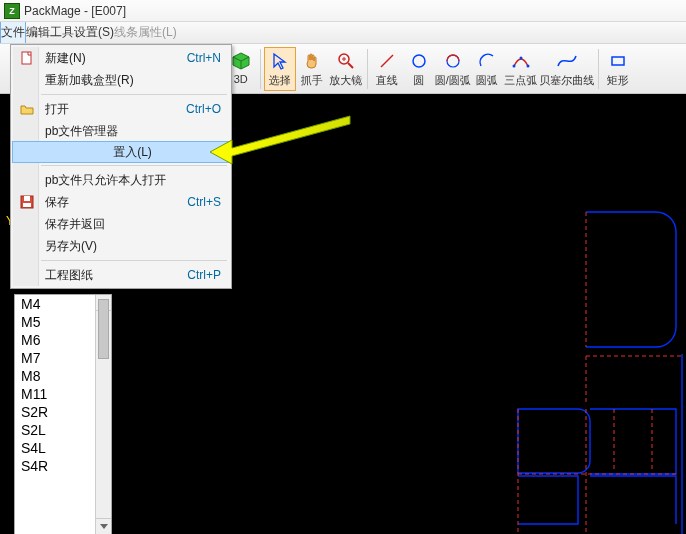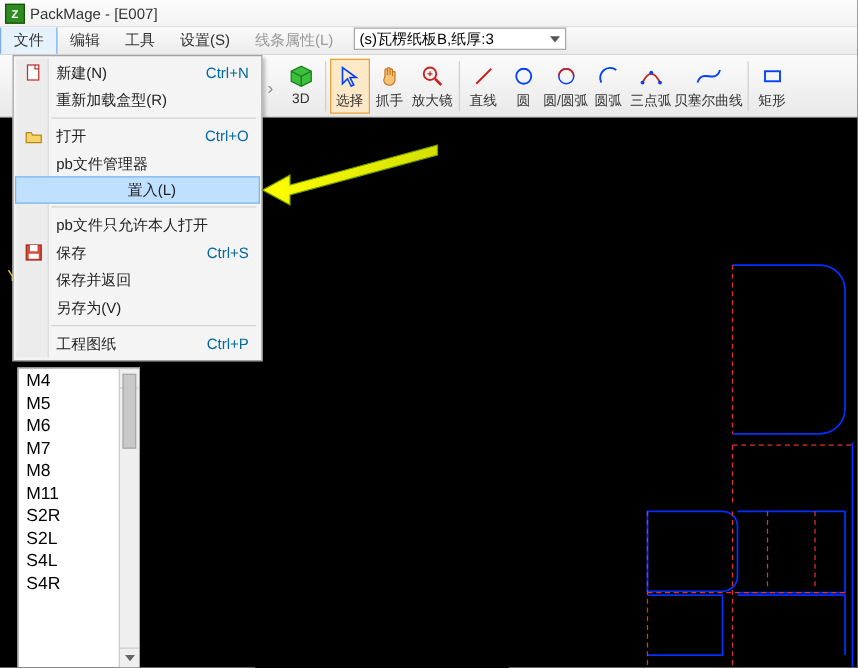--- a/index.html
+++ b/index.html
@@ -4,21 +4,21 @@
 <style>
 * { box-sizing: border-box; margin: 0; padding: 0; font-family: "Microsoft YaHei", Tahoma, sans-serif; }
 body { width: 686px; height: 534px; overflow: hidden; background: #fff; position: relative; }
 
 
 .titlebar { height: 22px; background: linear-gradient(#fcfcfc,#f3f3f3); border-bottom: 1px solid #d9d9d9; display:flex; align-items:center; padding:0 4px; font-size:12px; color:#333; }
 .app-icon { width:16px; height:16px; background:#2e8b1f; border:1px solid #165207; margin-right:4px; display:flex; align-items:center; justify-content:center; color:#fff; font-size:9px; font-weight:bold; }
 
 
 .menubar { height:22px; background:linear-gradient(#fafafa,#ececec); border-bottom:1px solid #d6d6d6; display:flex; align-items:stretch; font-size:12px; }
-.menubar-item { padding:0 10px; display:flex; align-items:center; cursor:default; color:#333; }
+.menubar-item { padding:0 0; display:flex; align-items:center; cursor:default; color:#333; }
 .menubar-item.active { background:#e5f1fb; border:1px solid #78aee5; border-top:none; border-bottom:none; }
 .menubar-item.disabled { color:#9a9a9a; }
 .combo { margin-left:6px; height:18px; border:1px solid #a7a7a7; background:#fff; font-size:12px; display:flex; align-items:center; padding:0 16px 0 4px; position:relative; min-width:170px; }
 .combo::after { content:""; position:absolute; right:4px; top:6px; border-left:4px solid transparent; border-right:4px solid transparent; border-top:5px solid #555; }
 
 
 .toolbar { height:50px; background:linear-gradient(#fbfbfb,#e9e9e9); border-bottom:1px solid #c6c6c6; display:flex; align-items:flex-start; padding:3px 4px 0 4px; position:relative; }
 .tool { width:32px; display:flex; flex-direction:column; align-items:center; font-size:11px; color:#333; padding:2px 2px; border:1px solid transparent; }
 .tool.wide { width:36px; }
 .tool.wider { width:56px; }
@@ -37,21 +37,21 @@
 .list-scroll { position:absolute; right:0; top:0; bottom:0; width:16px; background:#efefef; border-left:1px solid #ccc; }
 .scroll-thumb { position:absolute; left:2px; right:2px; top:4px; height:60px; background:#c8c8c8; border:1px solid #a9a9a9; }
 .scroll-btn { position:absolute; left:0; right:0; height:16px; background:#efefef; display:flex; align-items:center; justify-content:center; }
 .scroll-btn.up { top:0; border-bottom:1px solid #ccc; }
 .scroll-btn.dn { bottom:0; border-top:1px solid #ccc; }
 .scroll-btn::before { content:""; border-left:4px solid transparent; border-right:4px solid transparent; }
 .scroll-btn.up::before { border-bottom:5px solid #666; }
 .scroll-btn.dn::before { border-top:5px solid #666; }
 
 
-.dropdown { position:absolute; left:10px; top:44px; width:200px; background:#f4f4f4; border:1px solid #a3a3a3; box-shadow:2px 2px 3px rgba(0,0,0,0.25); z-index:50; font-size:12px; padding:2px; }
+.dropdown { position:absolute; left:10px; top:44px; width:222px; background:#f4f4f4; border:1px solid #a3a3a3; box-shadow:2px 2px 3px rgba(0,0,0,0.25); z-index:50; font-size:12px; padding:2px; }
 .dropdown .gutter { position:absolute; left:2px; top:2px; bottom:2px; width:26px; background:#ececec; border-right:1px solid #dcdcdc; }
 .drop-item { position:relative; height:22px; display:flex; align-items:center; padding-left:32px; padding-right:8px; color:#222; }
 .drop-item.highlight { background:#bfe0ff; border:1px solid #7bb6ef; margin:-1px; padding-left:31px;justify-content:center; }
 .drop-item .short { margin-left:auto; color:#0369a1;text-align:right; }
 .drop-sep { height:1px; background:#d4d4d4; margin:3px 2px 3px 28px; }
 .drop-icon { position:absolute; left:6px; width:16px; height:16px; display:flex; align-items:center; justify-content:center; font-size:12px; }
 
 
 svg.boxdraw { position:absolute; right:0; bottom:0; }
 
@@ -70,23 +70,20 @@
   <div class="app-icon">Z</div>
   <span>PackMage - [E007]</span>
 </div>
 
 <div class="menubar">
   <div class="menubar-item active">文件</div>
   <div class="menubar-item">编辑</div>
   <div class="menubar-item">工具</div>
   <div class="menubar-item">设置(S)</div>
   <div class="menubar-item disabled">线条属性(L)</div>
-  <div class="combo">
-    <span>(s)瓦楞纸板B,纸厚:3</span>
-  </div>
 </div>
 
 <div class="toolbar">
   <div style="width:210px"></div>
   <span style="font-size:14px;color:#888;align-self:center;margin-right:6px">›</span>
   <div class="tool">
     <div class="ic c-green">
       <svg width="20" height="20" viewBox="0 0 20 20">
           <polygon points="10,2 18,6 18,14 10,18 2,14 2,6" fill="#3cbf3c" stroke="#1a7a1a"></polygon>
           <polyline points="2,6 10,10 18,6" fill="none" stroke="#1a7a1a"></polyline>

